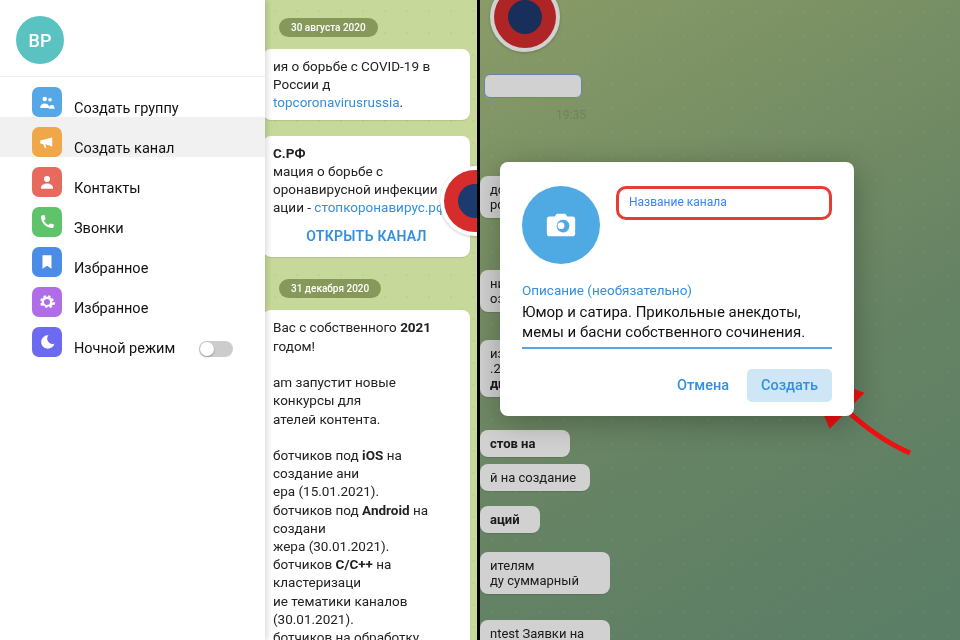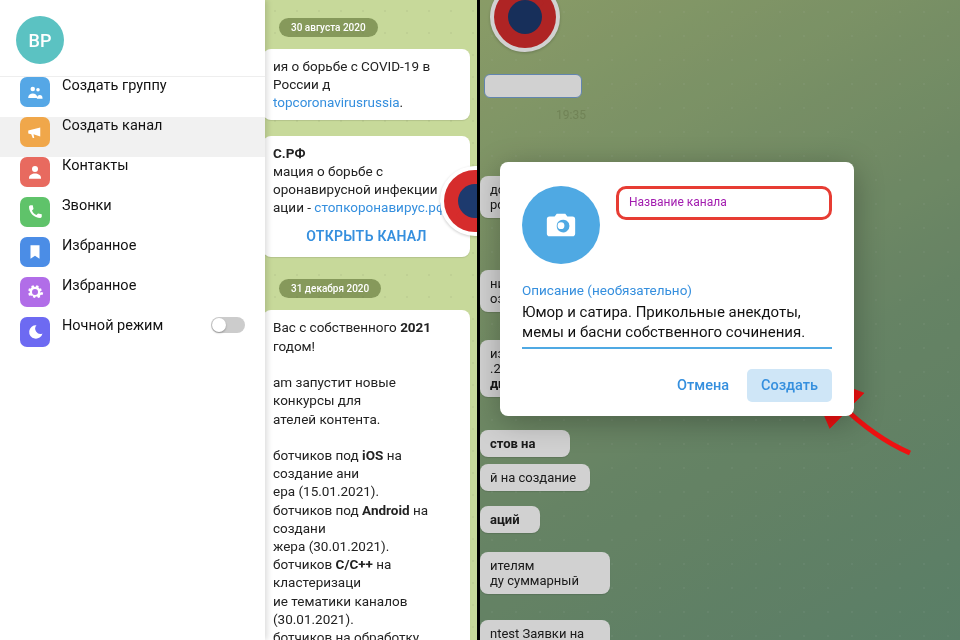--- a/index.html
+++ b/index.html
@@ -19,21 +19,21 @@
   .msg-bubble strong { font-weight:700; }
   .open-btn { display:block; text-align:center; color:#358fde; font-weight:600; padding:10px 0 4px; font-size:14px; letter-spacing:.3px;}
 
   
   .drawer { position:absolute; top:0; left:0; width:265px; height:640px; background:#fff; box-shadow:2px 0 6px rgba(0,0,0,.15); z-index:5;}
   .avatar { width:48px; height:48px; border-radius:50%; background:#5bc2c2; color:#fff; display:flex; align-items:center; justify-content:center; font-size:18px; font-weight:500; margin:16px 0 12px 16px;text-align:right;}
   .user-row { display:flex; align-items:center; padding:0 16px 14px 20px;}
   .user-name { font-size:15px; font-weight:600; color:#111; }
   .chev { margin-left:auto; color:#777; font-size:18px;}
   .menu { margin-top:6px; border-top:1px solid #eee;}
-  .menu-item { display:flex; align-items:flex-start; height:40px; padding:0 20px; font-size:14.5px; color:#111; cursor:pointer;}
+  .menu-item { display:flex; align-items:flex-end; height:40px; padding:0 32px; font-size:14.5px; color:#111; cursor:pointer;}
   .menu-item:hover, .menu-item.active { background:#f1f1f1;}
   .mi-icon { width:30px; height:30px; border-radius:7px; margin-right:12px; display:flex; align-items:center; justify-content:center; color:#fff;}
   .ic-group { background:#55a7e6;} .ic-channel{background:#f0a74a;} .ic-contacts{background:#e86a5f;}
   .ic-calls{background:#5fc36a;} .ic-saved{background:#4b8de6;} .ic-settings{background:#b16de8;} .ic-night{background:#6d6af2;}
   .toggle { margin-left:auto; width:34px; height:16px; border-radius:10px; background:#ccc; position:relative;}
   .toggle::after{content:"";position:absolute;left:1px;top:1px;width:14px;height:14px;border-radius:50%;background:#fff;box-shadow:0 1px 2px rgba(0,0,0,.3);}
 
   
   .arrow { position:absolute; pointer-events:none; }
   .arrow svg { overflow:visible; }
@@ -48,21 +48,21 @@
   .corona-inner { width:62px;height:62px;border-radius:50%;background:#d62c2c;display:flex;align-items:center;justify-content:center;position:relative;}
   .corona-inner::before{content:"";position:absolute;width:48px;height:6px;background:#d62c2c;transform:rotate(-45deg);}
   .corona-virus{width:34px;height:34px;border-radius:50%;background:#1d3a6e;position:relative;}
   .right-overlay { position:absolute; inset:0; background:rgba(0,0,0,.18);}
 
   
   .modal { position:absolute; top:162px; left:20px; width:354px; background:#fff; border-radius:8px; box-shadow:0 6px 30px rgba(0,0,0,.28); padding:24px 22px 14px; z-index:4;}
   .modal-top { display:flex; align-items:flex-start; gap:16px; }
   .photo-btn { width:78px; height:78px; border-radius:50%; background:#4fa9e3; display:flex; align-items:center; justify-content:center; flex-shrink:0;}
   .name-field { flex:1; border:3.5px solid #e73c33; border-radius:10px; padding:6px 10px 8px;}
-  .name-label { font-size:12px; color:#a21caf; }
+  .name-label { font-size:12px; color:#3b82f6; }
   .name-input { width:100%; font-size:16.5px; color:#111; margin-top:2px; border:none; outline:none; padding-bottom:4px; border-bottom:1.5px solid #d8d8d8;}
   .desc-label { font-size:13.5px; color:#358fde; margin-top:18px; }
   .desc-input { width:100%; font-size:15px; color:#111; line-height:1.35; margin-top:4px; border:none; border-bottom:2px solid #4fa9e3; outline:none; padding-bottom:4px; resize:none; font-family:inherit;}
   .modal-actions { display:flex; justify-content:flex-end; gap:4px; margin-top:16px;}
   .mbtn { font-size:14.5px; font-weight:500; padding:8px 14px; border-radius:5px; cursor:pointer; border:none; background:transparent;}
   .mbtn.cancel { color:#358fde;text-align:center; }
   .mbtn.create { color:#358fde; background:#cfe6f7; }
 
   
   .tstamp { position:absolute; font-size:12px; color:#8aa06a; }

